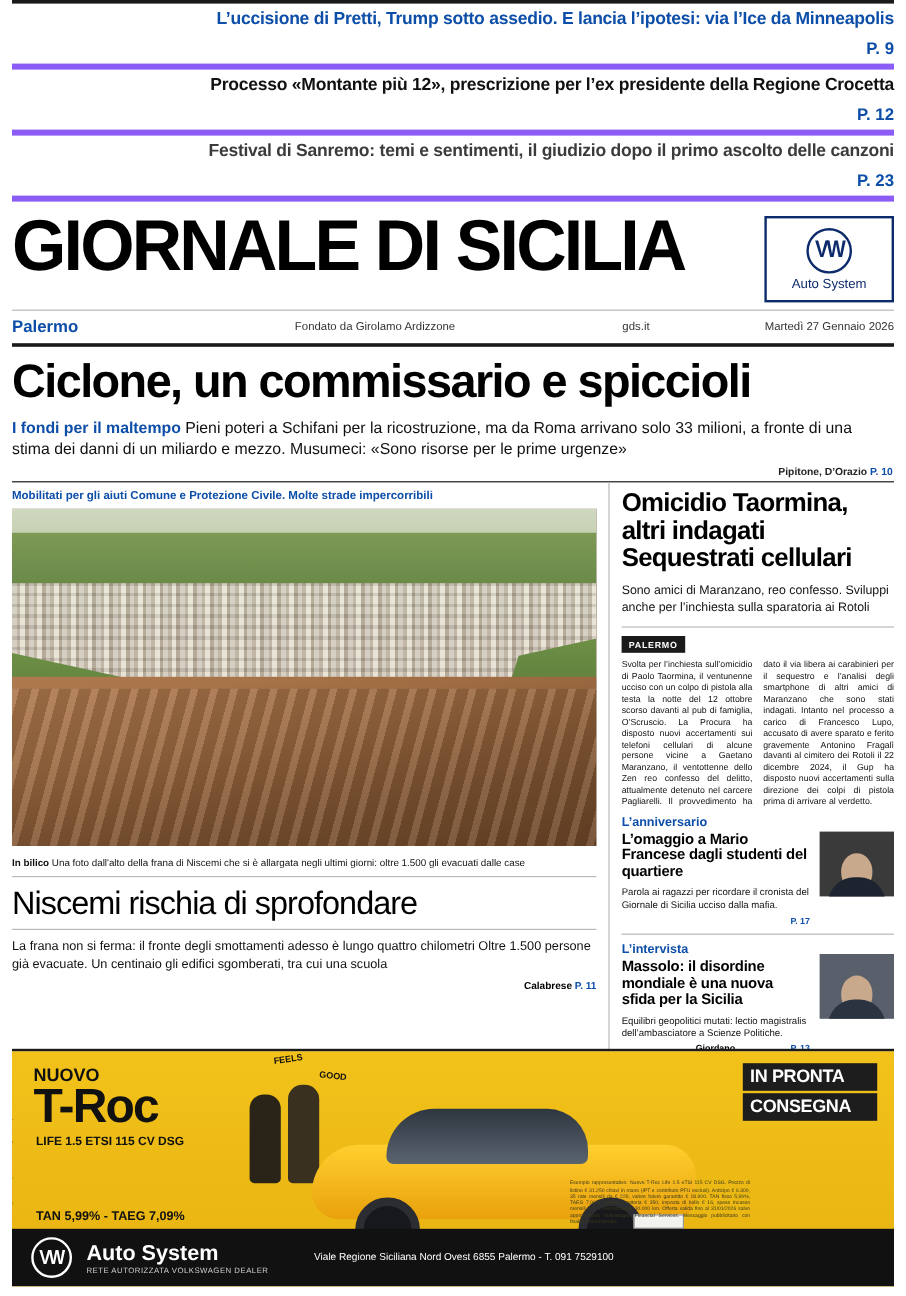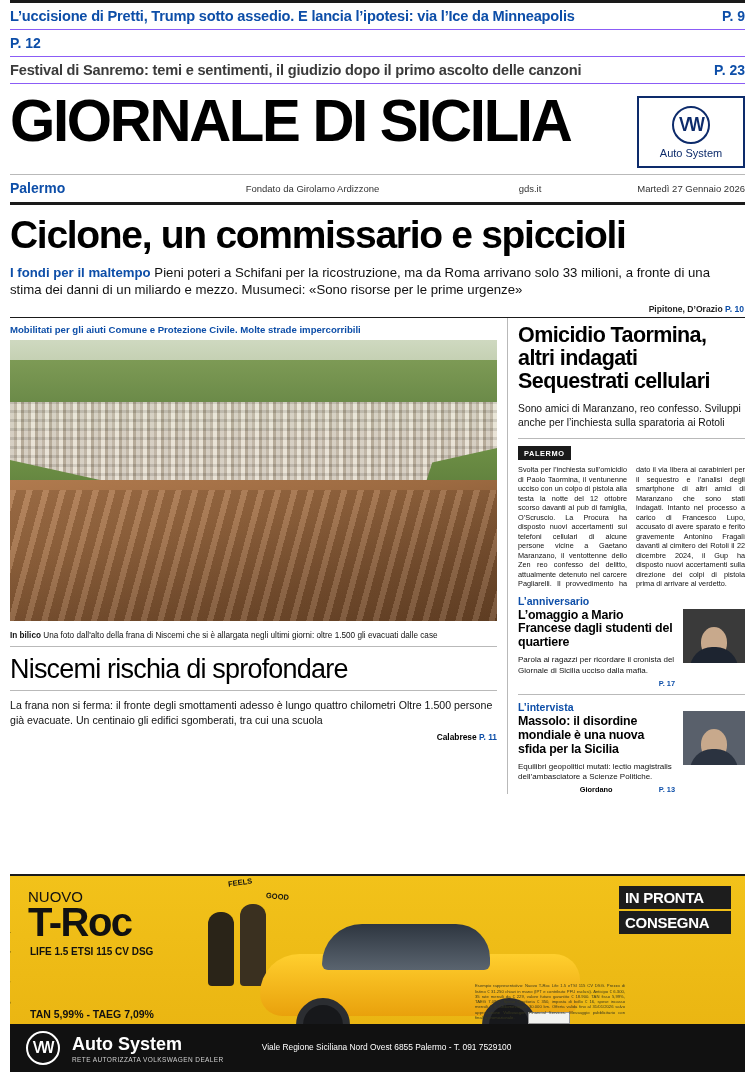--- a/index.html
+++ b/index.html
@@ -9,23 +9,24 @@
     font-family: "Liberation Sans", sans-serif;
     color: #000;
     overflow: hidden;
   }
   .page { width: 755px; height: 1080px; position: relative; }
 
   
   .teasers { padding: 0 10px; }
   .teaser {
     display: flex; align-items: flex-end; justify-content: space-between;
-    border-bottom: 1px solid #8b5cf6;
+    border-bottom: 5px solid #8b5cf6;
     padding: 5px 0 5px 0;
     gap: 8px;
+    flex-direction: column;
   }
   .teaser:first-child { border-top: 3px solid #1a1a1a; }
   .teaser-text {
     font-size: 14.6px; font-weight: bold; letter-spacing: -0.2px;
     white-space: nowrap;
   }
   .teaser-blue { color: #0d4ea8; }
   .teaser-dark { color: #111; }
   .teaser-grey { color: #3b3b3b; }
   .teaser-page { font-size: 14px; font-weight: bold; color: #0d4ea8; white-space: nowrap; }
@@ -184,21 +185,21 @@
   .rule-thin { border-top: 1px solid #b9b9b9; margin-top: 6px; }
 
   
   .ad {
     position: absolute; left: 10px; right: 10px; bottom: 8px; height: 198px;
     background: linear-gradient(#f2c21a, #e8b210);
     border-top: 2px solid #1a1a1a;
     overflow: hidden;
   }
   .ad-inner { position: relative; width: 100%; height: 100%; }
-  .ad-title { position: absolute; left: 18px; top: 12px; font-size: 15px; font-weight: normal; color: #111; }
+  .ad-title { position: absolute; left: 18px; top: 12px; font-size: 15px; font-weight: bold; color: #111; }
   .ad-model { position: absolute; left: 18px; top: 24px; font-size: 40px; font-weight: bold;
     letter-spacing: -1.5px; color: #111; }
   .ad-trim { position: absolute; left: 20px; top: 70px; font-size: 10px; font-weight: bold; color: #111; }
   .ad-price-row { position: absolute; left: 18px; top: 88px; display: flex; align-items: baseline; gap: 6px; }
   .ad-da { font-size: 17px; font-weight: bold; color: #111; }
   .ad-price { font-size: 43px; font-weight: bold; letter-spacing: -2px; color: #111; }
   .ad-month { font-size: 17px; font-weight: bold; color: #111; }
   .ad-tan { position: absolute; left: 20px; top: 132px; font-size: 10.5px; font-weight: bold; color: #111; }
   .ad-car { position: absolute; left: 250px; top: 40px; width: 330px; height: 130px; }
   .ad-car .body { position: absolute; left: 0; top: 38px; width: 320px; height: 62px;
@@ -241,20 +242,21 @@
 <body>
 
 <div class="page">
 
   <div class="teasers">
     <div class="teaser">
       <div class="teaser-text teaser-blue">L’uccisione di Pretti, Trump sotto assedio. E lancia l’ipotesi: via l’Ice da Minneapolis</div>
       <div class="teaser-page">P.  9</div>
     </div>
     <div class="teaser">
+      <div class="teaser-text teaser-dark">Processo «Montante più 12», prescrizione per l’ex presidente della Regione Crocetta</div>
       <div class="teaser-page">P. 12</div>
     </div>
     <div class="teaser">
       <div class="teaser-text teaser-grey">Festival di Sanremo: temi e sentimenti, il giudizio dopo il primo ascolto delle canzoni</div>
       <div class="teaser-page">P. 23</div>
     </div>
   </div>
 
   <div class="masthead">
     <div class="masthead-title">GIORNALE DI SICILIA</div>

